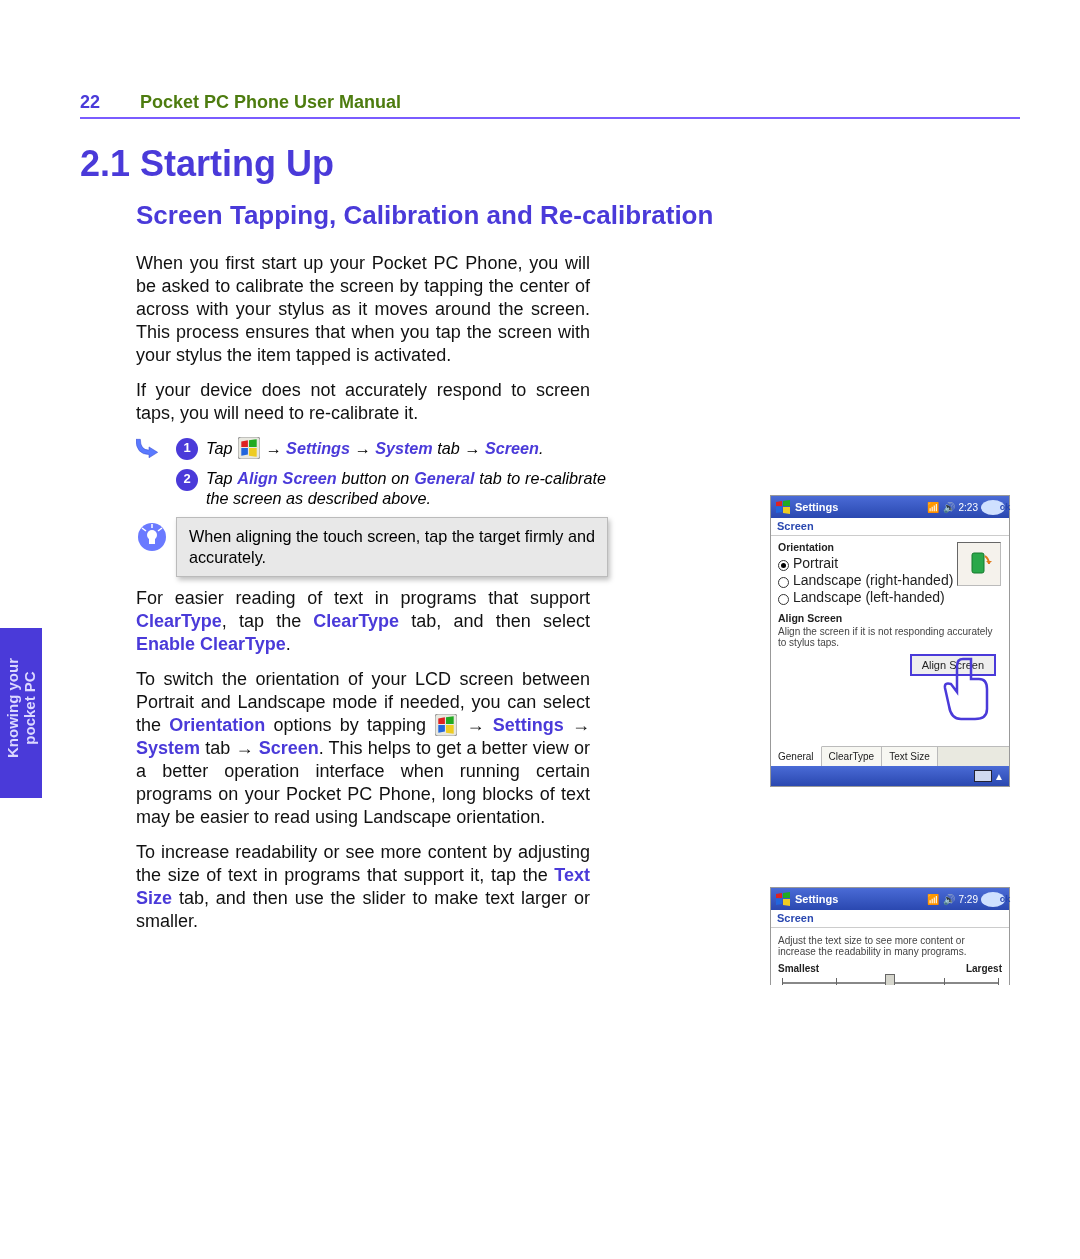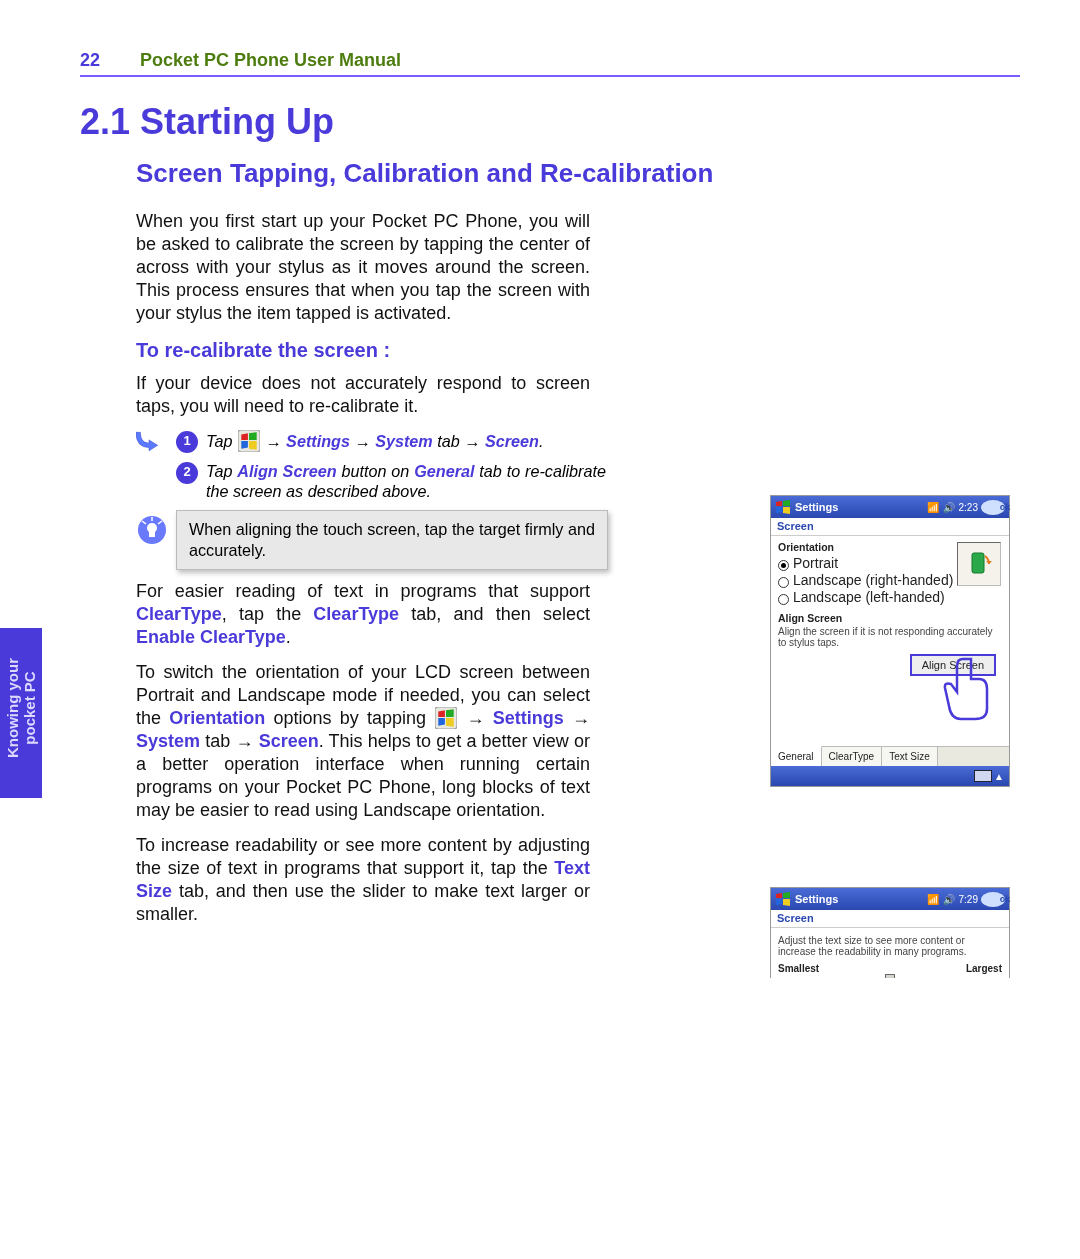--- a/index.html
+++ b/index.html
@@ -13,20 +13,21 @@
   .page {
     padding: 50px 60px 40px 80px;
     position: relative;
   }
   .header-line {
     display: flex;
     align-items: flex-end;
     padding-bottom: 4px;
     border-bottom: 2px solid #7a5cff;
     margin-bottom: 24px;
+    margin-top: 42px;
   }
   .page-number {
     color: #4a3ad9;
     font-weight: bold;
     font-size: 18px;
     width: 60px;
   }
   .header-title {
     color: #4d7c0f;
     font-weight: bold;
@@ -269,21 +270,20 @@
     <div class="page-number">22</div>
     <div class="header-title">Pocket PC Phone User Manual</div>
   </div>
 
   <h1 class="section-title">2.1 Starting Up</h1>
 
   <h2 class="sub1">Screen Tapping, Calibration and Re-calibration</h2>
 
   <p class="body-text body-text-narrow">When you first start up your Pocket PC Phone, you will be asked to calibrate the screen by tapping the center of across with your stylus as it moves around the screen. This process ensures that when you tap the screen with your stylus the item tapped is activated.</p>
 
-  <h3 class="sub3">To re-calibrate the screen :</h3>
 
   <p class="body-text body-text-narrow">If your device does not accurately respond to screen taps, you will need to re-calibrate it.</p>
 
   <div class="step-block">
     <svg class="arrow-icon" viewBox="0 0 24 24">
       <path d="M4 4 Q4 14 12 14 L12 11 L20 16 L12 21 L12 18 Q0 18 0 4 Z" fill="#5a7aff" stroke="#3a4ad0" stroke-width="0.5"></path>
     </svg>
     <div class="steps">
       <div class="step-row">
         <div class="step-num">1</div>

